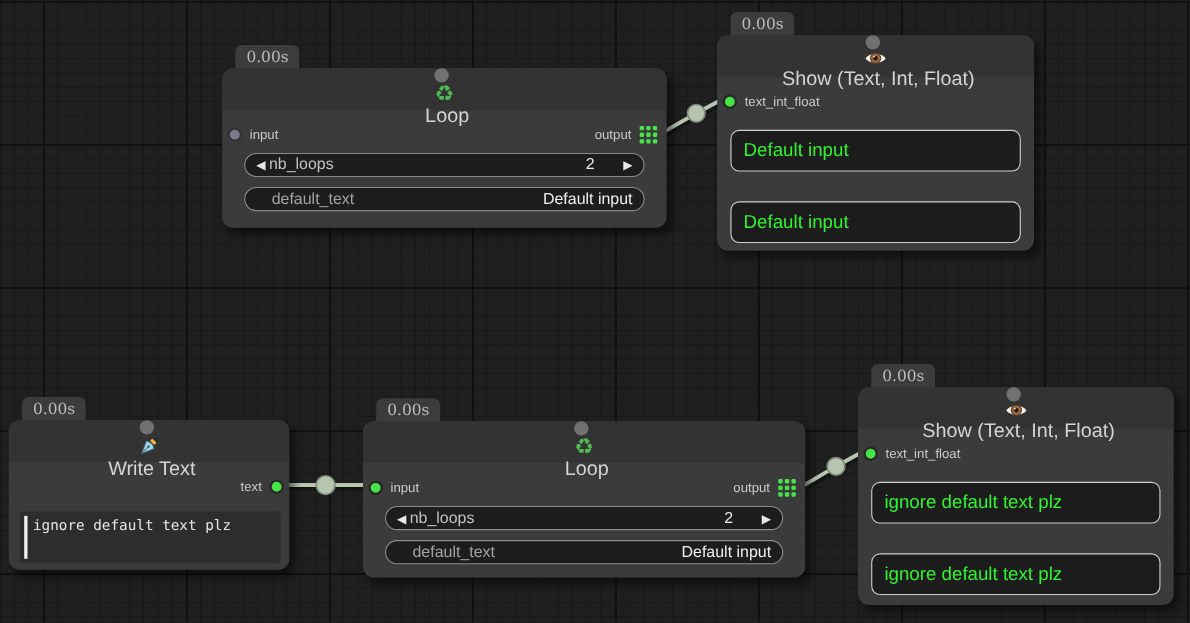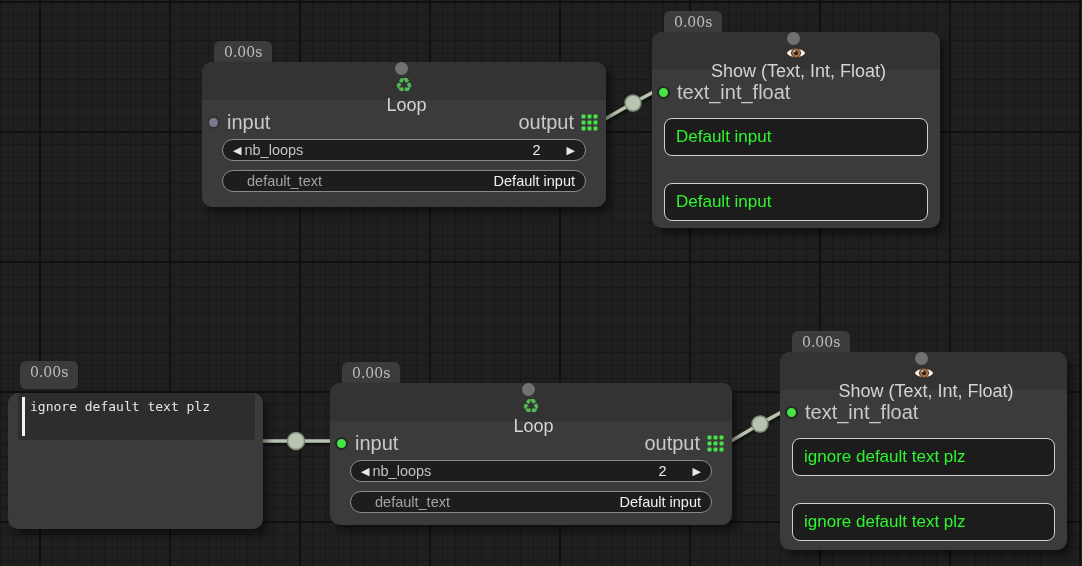--- a/index.html
+++ b/index.html
@@ -42,21 +42,21 @@
   }
   .node-icon{width:24px;flex:0 0 auto;display:flex;align-items:center;justify-content:center;}
   .recycle-glyph{
     font-family:"DejaVu Sans",sans-serif;font-size:20px;line-height:1;
     color:var(--c-recycle-green,#53b953);
   }
   .title-text{
     color:var(--c-title-text,#d4d4d4);font-size:18px;margin-left:5px;white-space:nowrap;
   }
   .slot-row{display:flex;align-items:center;justify-content:space-between;padding:10px 6px 0 5px;height:24px;}
-  .slot{display:flex;align-items:center;gap:7px;color:var(--c-slot-text,#c9c9c9);font-size:20px;}
+  .slot{display:flex;align-items:center;gap:7px;color:var(--c-slot-text,#c9c9c9);font-size:12px;}
   .dot{width:13px;height:13px;border-radius:50%;box-sizing:border-box;flex:0 0 auto;}
   .dot-green{background:var(--c-green,#47e447);border:2px solid #262626;}
   .dot-gray{background:var(--c-dot-unconnected,#7a7a8d);border:2px solid #323232;}
   .grid-icon{display:flex;flex:0 0 auto;margin-right:2px;}
   .widget{
     height:22px;margin:0 20px;border-radius:11px;
     background:var(--c-widget-bg,#1d1d1d);
     border:1px solid var(--c-widget-border,#8a8a8a);
     display:flex;align-items:center;box-sizing:border-box;
     font-size:14.5px;padding:0 10px;
@@ -177,20 +177,41 @@
       </div>
     </div>
     <div class="show-box box-gap1">Default input</div>
     <div class="show-box box-gap2">Default input</div>
   </div>
 </div>
 
 <div class="node" style="left:8px;top:382px;width:255px;height:136px;">
   <div class="badge">0.00s</div>
   <div class="node-box">
+    <div class="titlebar">
+      <span class="collapse-dot"></span>
+      <span class="node-icon">
+        <svg width="21" height="21" viewBox="0 0 20 20">
+            <g transform="rotate(45 10 10)">
+              <rect x="8.4" y="-0.5" width="3.2" height="4.4" rx="1" fill="#2b2b33"></rect>
+              <rect x="7.3" y="3.4" width="5.4" height="2.8" rx="1" fill="#f2b632"></rect>
+              <path d="M10,19 L5.4,8.6 Q10,5.4 14.6,8.6 Z" fill="#a8d8e8" stroke="#46707e" stroke-width="0.8"></path>
+              <line x1="10" y1="17.6" x2="10" y2="11.4" stroke="#46707e" stroke-width="0.9"></line>
+              <circle cx="10" cy="10.6" r="1.2" fill="#46707e"></circle>
+            </g>
+          </svg>
+      </span>
+      <span class="title-text">Write Text</span>
+    </div>
+    <div class="slot-row out-only">
+      <div class="slot">
+        <span>text</span>
+        <span class="dot dot-green"></span>
+      </div>
+    </div>
     <div class="textarea">
       <span class="caret"></span>
       <span>ignore default text plz</span>
     </div>
   </div>
 </div>
 
 <div class="node" style="left:330px;top:383px;width:402px;height:142px;">
   <div class="badge">0.00s</div>
   <div class="node-box">

